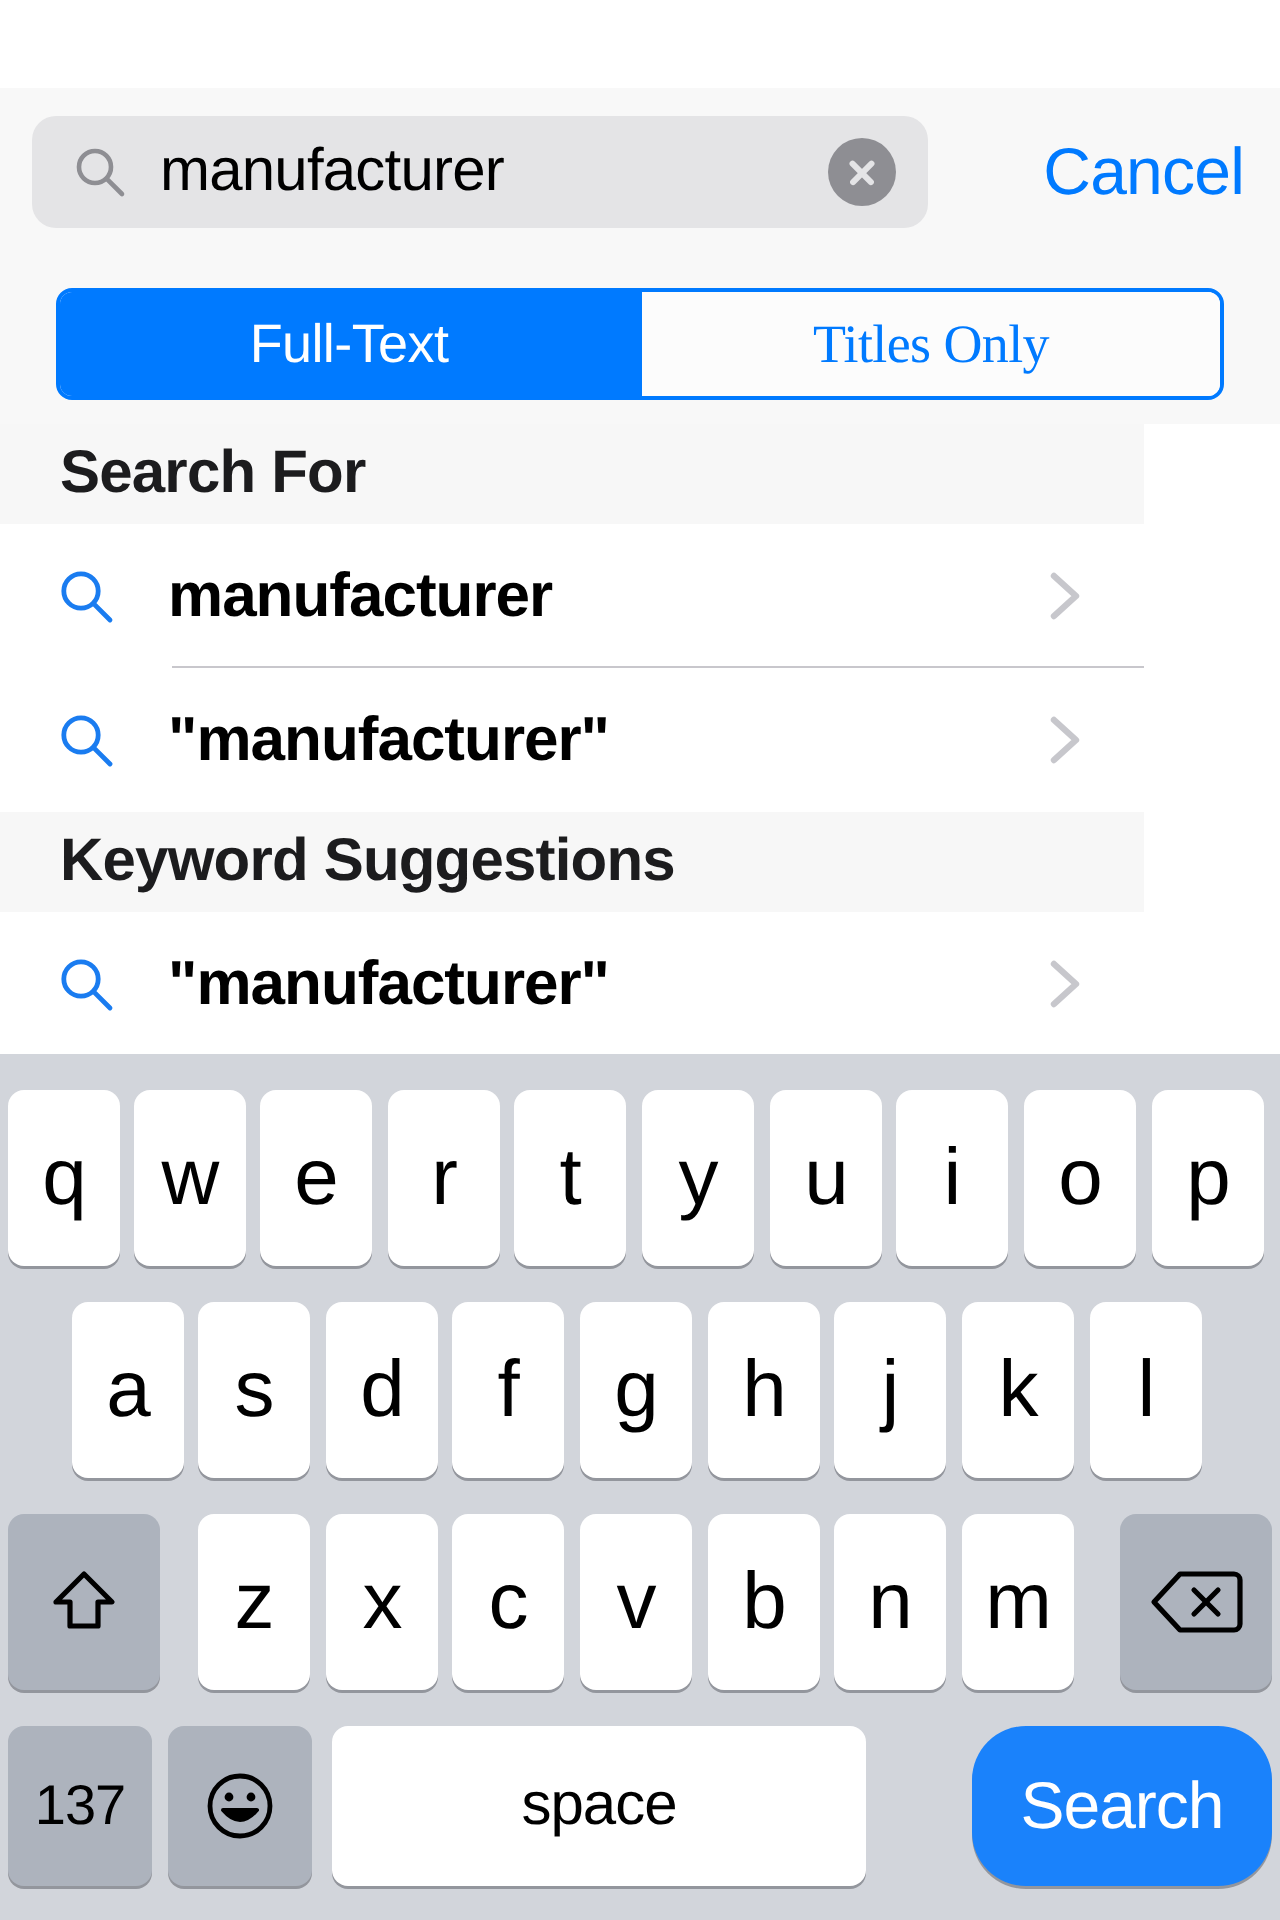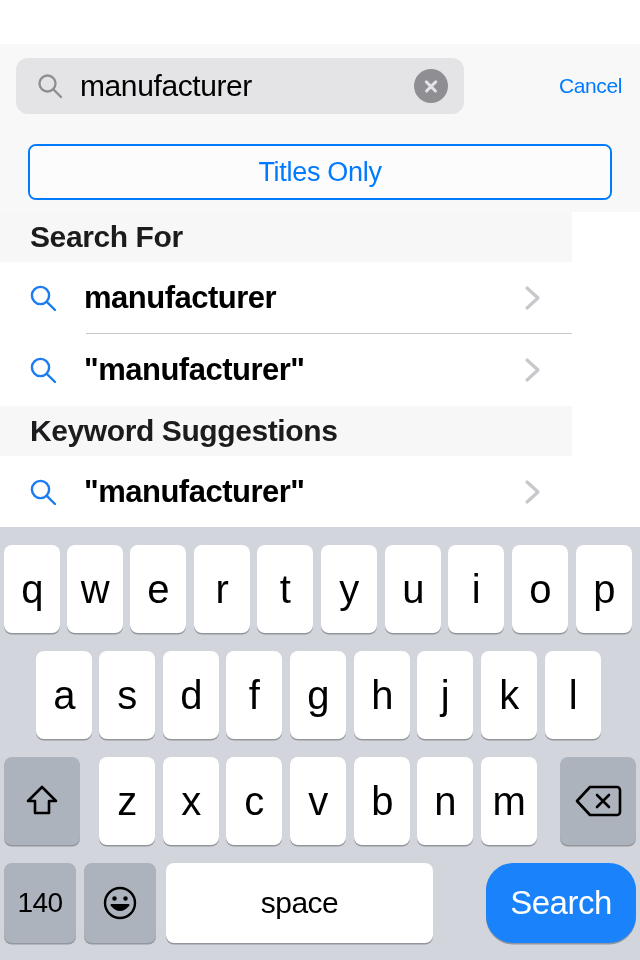--- a/index.html
+++ b/index.html
@@ -49,21 +49,21 @@
     background:#8e8e93; flex:none; position:relative; cursor:pointer;
   }
   .sf-clear::before, .sf-clear::after {
     content:""; position:absolute; left:9px; top:16px; width:16px; height:2.6px;
     background:#e4e4e6; border-radius:2px;
   }
   .sf-clear::before { transform:rotate(45deg); }
   .sf-clear::after  { transform:rotate(-45deg); }
   .cancel-btn {
     position:absolute; right:18px; top:50%; transform:translateY(-50%);
-    font-size:21px; color:#007aff; letter-spacing:-0.4px; cursor:pointer;
+    font-size:33px; color:#007aff; letter-spacing:-0.4px; cursor:pointer;
     background:none; border:none; font-family:inherit;
   }
 
   
   .seg-wrap {
     position:absolute; left:0; top:128px; width:640px; height:84px;
     background:#f8f8f8;
   }
   .segmented {
     position:absolute; left:28px; top:16px; width:584px; height:56px;
@@ -141,20 +141,21 @@
         </svg>
       </span>
       <span class="sf-text">manufacturer</span>
       <span class="sf-clear"></span>
     </div>
     <button class="cancel-btn">Cancel</button>
   </div>
 
   <div class="seg-wrap">
     <div class="segmented">
+      <div class="seg active">Full-Text</div>
       <div class="seg">Titles Only</div>
     </div>
   </div>
 
   <div class="list">
 
     <div class="section-header">Search For</div>
 
     <div class="row">
       <span class="row-icon">
@@ -254,21 +255,21 @@
           <svg width="48" height="38" viewBox="0 0 48 38">
             <path d="M16 5 H43 a3 3 0 0 1 3 3 V30 a3 3 0 0 1 -3 3 H16 L3 19 Z" fill="none" stroke="#000" stroke-width="2.6" stroke-linejoin="round"></path>
             <line x1="23" y1="13" x2="35" y2="25" stroke="#000" stroke-width="2.6" stroke-linecap="round"></line>
             <line x1="35" y1="13" x2="23" y2="25" stroke="#000" stroke-width="2.6" stroke-linecap="round"></line>
           </svg>
         </span>
       </div>
     </div>
 
     <div class="kb-row r4">
-      <div class="key gray func" style="left:4px;width:72px;">140</div>
+      <div class="key gray func" style="left:4px;width:72px;">137</div>
       <div class="key gray func" style="left:84px;width:72px;">
         <span>
           <svg width="40" height="40" viewBox="0 0 40 40">
             <circle cx="20" cy="20" r="15" fill="none" stroke="#000" stroke-width="2.4"></circle>
             <circle cx="14.5" cy="15.5" r="2.2" fill="#000"></circle>
             <circle cx="25.5" cy="15.5" r="2.2" fill="#000"></circle>
             <path d="M11.5 22 Q20 32 28.5 22 Z" fill="#000" stroke="#000" stroke-width="2" stroke-linejoin="round"></path>
           </svg>
         </span>
       </div>

